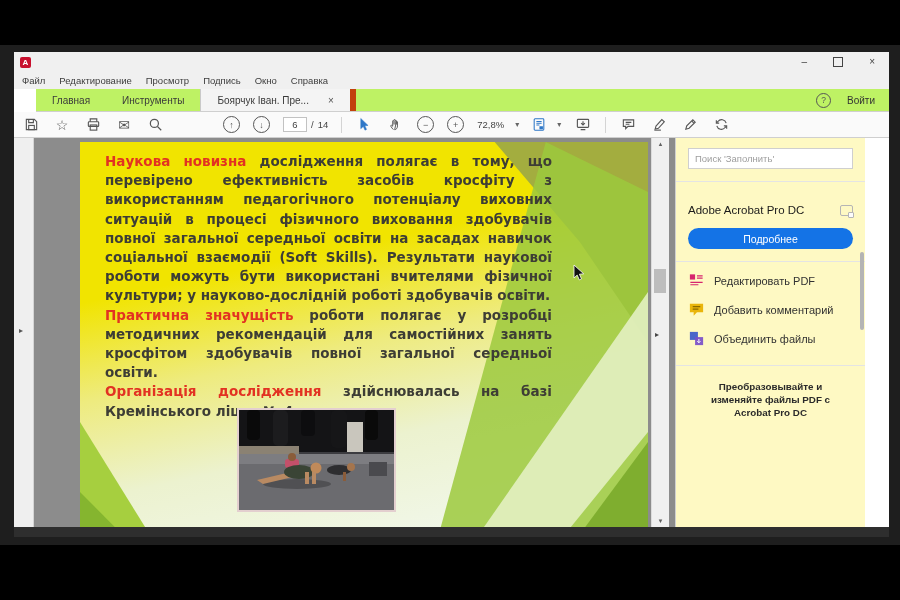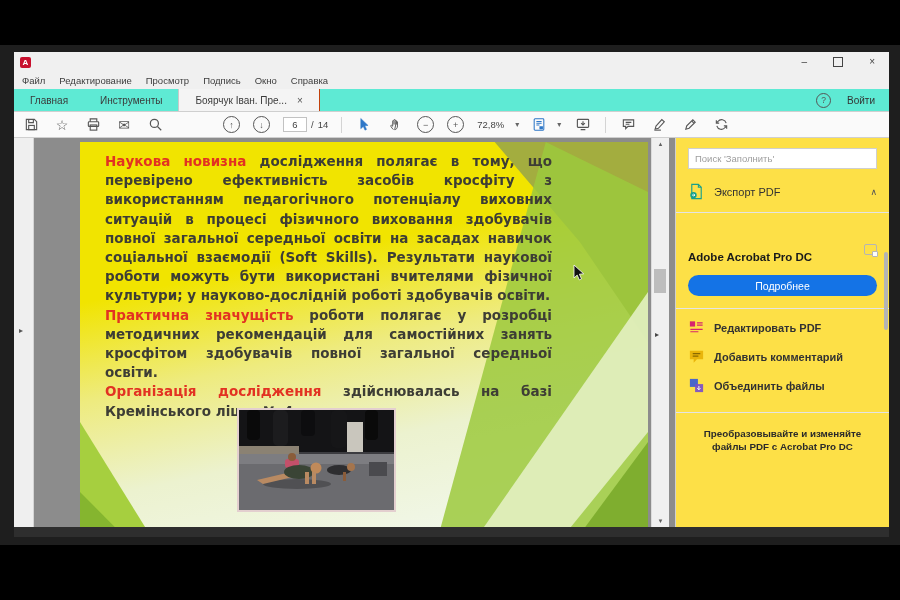--- a/index.html
+++ b/index.html
@@ -13,23 +13,23 @@
   .app-logo{width:11px;height:11px;background:#c8102e;color:#fff;font-size:8px;font-weight:bold;
             display:flex;align-items:center;justify-content:center;border-radius:2px;margin-right:6px;}
   .title-text{font-size:9.5px;color:#333;white-space:nowrap;}
   .win-controls{margin-left:auto;display:flex;align-items:center;gap:26px;padding-right:8px;}
   .win-controls .wc{color:#444;font-size:10px;line-height:10px;cursor:default;}
   .wc-max{width:8px;height:8px;border:1px solid #444;display:inline-block;}
   
   .menubar{height:17px;background:#f0f0f0;display:flex;align-items:center;gap:14px;padding:0 8px;flex:0 0 auto;}
   .menubar span{font-size:9.5px;color:#3c3c3c;}
   
-  .tabbar{height:22px;background:#5eead4;display:flex;align-items:center;flex:0 0 auto;border-bottom:1px solid #cfcfcf;}
+  .tabbar{height:22px;background:#bef264;display:flex;align-items:center;flex:0 0 auto;border-bottom:1px solid #cfcfcf;margin-left:22px;}
   .tab{padding:0 16px;font-size:10px;color:#3a3a3a;height:100%;display:flex;align-items:center;}
-  .tab.doc{background:#f4f4f4;border-left:1px solid #c9c9c9;border-right:1px solid #c2410c;gap:10px;}
+  .tab.doc{background:#f4f4f4;border-left:1px solid #c9c9c9;border-right:6px solid #c2410c;gap:19px;}
   .tab .close{color:#555;font-size:10px;}
   .tab-right{margin-left:auto;display:flex;align-items:center;gap:16px;padding-right:14px;}
   .help-circle{width:13px;height:13px;border:1px solid #555;border-radius:50%;display:flex;
                align-items:center;justify-content:center;font-size:8.5px;color:#555;}
   .signin{font-size:10px;color:#333;}
   
   .toolbar{height:25px;background:#fafafa;border-bottom:1px solid #cfcfcf;display:flex;
            align-items:center;padding:0 8px;gap:13px;flex:0 0 auto;}
   .tb-ico{display:flex;align-items:center;justify-content:center;width:18px;height:18px;}
   .tb-glyph{font-size:14px;color:#565656;line-height:14px;}
@@ -66,39 +66,39 @@
   .photo{position:absolute;left:157px;top:266px;width:155px;height:100px;border:2px solid #e3cfcf;
          background:#444;}
   
   .v-scroll{position:absolute;left:637px;top:0;width:17px;height:100%;background:#f0f0f0;border-left:1px solid #dcdcdc;}
   .v-scroll .arr{position:absolute;left:0;width:100%;text-align:center;font-size:6px;color:#606060;}
   .arr.up{top:3px;} .arr.dn{bottom:3px;}
   .v-thumb{position:absolute;left:2px;top:131px;width:12px;height:24px;background:#bdbdbd;}
   .panel-tri{position:absolute;left:641px;top:192px;font-size:8px;color:#444;}
   .cursor{position:absolute;left:559px;top:126px;}
   
-  .sidebar{width:214px;background:#fde047;border-left:1px solid #d0d0d0;position:relative;
+  .sidebar{width:190px;background:#fef9c3;border-left:1px solid #d0d0d0;position:relative;
            padding:10px 12px 0 12px;box-sizing:border-box;display:flex;flex-direction:column;}
   .search-input{width:100%;box-sizing:border-box;height:21px;border:1px solid #cfcfcf;background:#fff;
                 font-size:9.5px;padding:0 6px;color:#333;outline:none;font-family:"Liberation Sans",sans-serif;}
   .search-input::placeholder{color:#9e9e9e;}
   .side-row{display:flex;align-items:center;gap:9px;font-size:11px;color:#323232;}
   .export-row{margin-top:14px;}
   .side-row .chev{margin-left:auto;font-size:9px;color:#555;}
   .divider{height:1px;background:#e4e4e4;margin:12px -12px 0 -12px;}
   .promo-title-row{display:flex;align-items:center;margin-top:22px;}
-  .promo-title{font-size:11.5px;font-weight:bold;color:#1a1a1a;margin-top:16px;}
+  .promo-title{font-size:11.5px;font-weight:normal;color:#1a1a1a;}
   .promo-ad{margin-left:auto;width:11px;height:9px;border:1px solid #b5b5b5;border-radius:2px;position:relative;}
   .promo-ad:after{content:"";position:absolute;right:-2px;bottom:-3px;width:4px;height:4px;border:1px solid #b5b5b5;border-radius:1px;background:#fcfcfc;}
   .promo-desc{margin-top:8px;font-size:9.5px;color:#4a4a4a;line-height:13px;}
   .btn-blue{background:#1473e6;color:#fff;border:none;border-radius:11px;font-size:10.5px;
             font-family:"Liberation Sans",sans-serif;height:21px;cursor:pointer;}
   .btn-details{margin-top:12px;width:100%;}
   .tools{margin-top:4px;display:flex;flex-direction:column;}
-  .tool-row{display:flex;align-items:center;gap:9px;font-size:11px;color:#323232;height:29px;font-weight:bold;}
+  .tool-row{display:flex;align-items:center;gap:9px;font-size:11px;color:#323232;height:29px;}
   .tool-row .chev{margin-left:auto;font-size:9px;color:#555;}
   .footer-promo{margin-top:14px;text-align:center;font-size:9.8px;font-weight:bold;color:#2a2a2a;line-height:13px;padding:0 4px;}
   .btn-trial{margin:12px auto 0 auto;display:block;width:156px;height:23px;border-radius:12px;font-size:9.8px;}
   .side-scroll{position:absolute;right:1px;top:114px;width:4px;height:78px;background:#b4b4b4;border-radius:2px;}
   .win-bottom{height:10px;background:#2e2e2e;flex:0 0 auto;}
   svg{display:block;}
 </style>
 </head>
 <body>
 
@@ -283,30 +283,20 @@
         <span class="panel-tri">▸</span>
 
         <svg class="cursor" width="13" height="18" viewBox="0 0 13 18">
           <path d="M1 1v13l3.2-2.9 2.1 4.8 2.2-1-2.1-4.7 4.3-.4z" fill="#111" stroke="#fff" stroke-width="0.8"></path>
         </svg>
       </div>
 
       <div class="sidebar">
         <input class="search-input" type="text" placeholder="Поиск 'Заполнить'" style="">
 
-        <div class="side-row export-row">
-          <svg width="17" height="17" viewBox="0 0 18 18" fill="none" stroke="#17a08d" stroke-width="1.2">
-            <path d="M4 1.5h7l3 3v12H4z"></path>
-              <path d="M11 1.5v3h3"></path>
-            <circle cx="5.8" cy="12.8" r="3.4" fill="#17a08d" stroke="none"></circle>
-            <path d="M4.2 12.8h3M6 11.5l1.3 1.3L6 14.1" stroke="#fff" stroke-width="1"></path>
-          </svg>
-          <span>Экспорт PDF</span>
-          <span class="chev">∧</span>
-        </div>
 
         <div class="divider"></div>
 
         <div class="promo-title-row">
           <span class="promo-title">Adobe Acrobat Pro DC</span>
           <span class="promo-ad"></span>
         </div>
         <button class="btn-blue btn-details">Подробнее</button>
 
         <div class="divider"></div>

